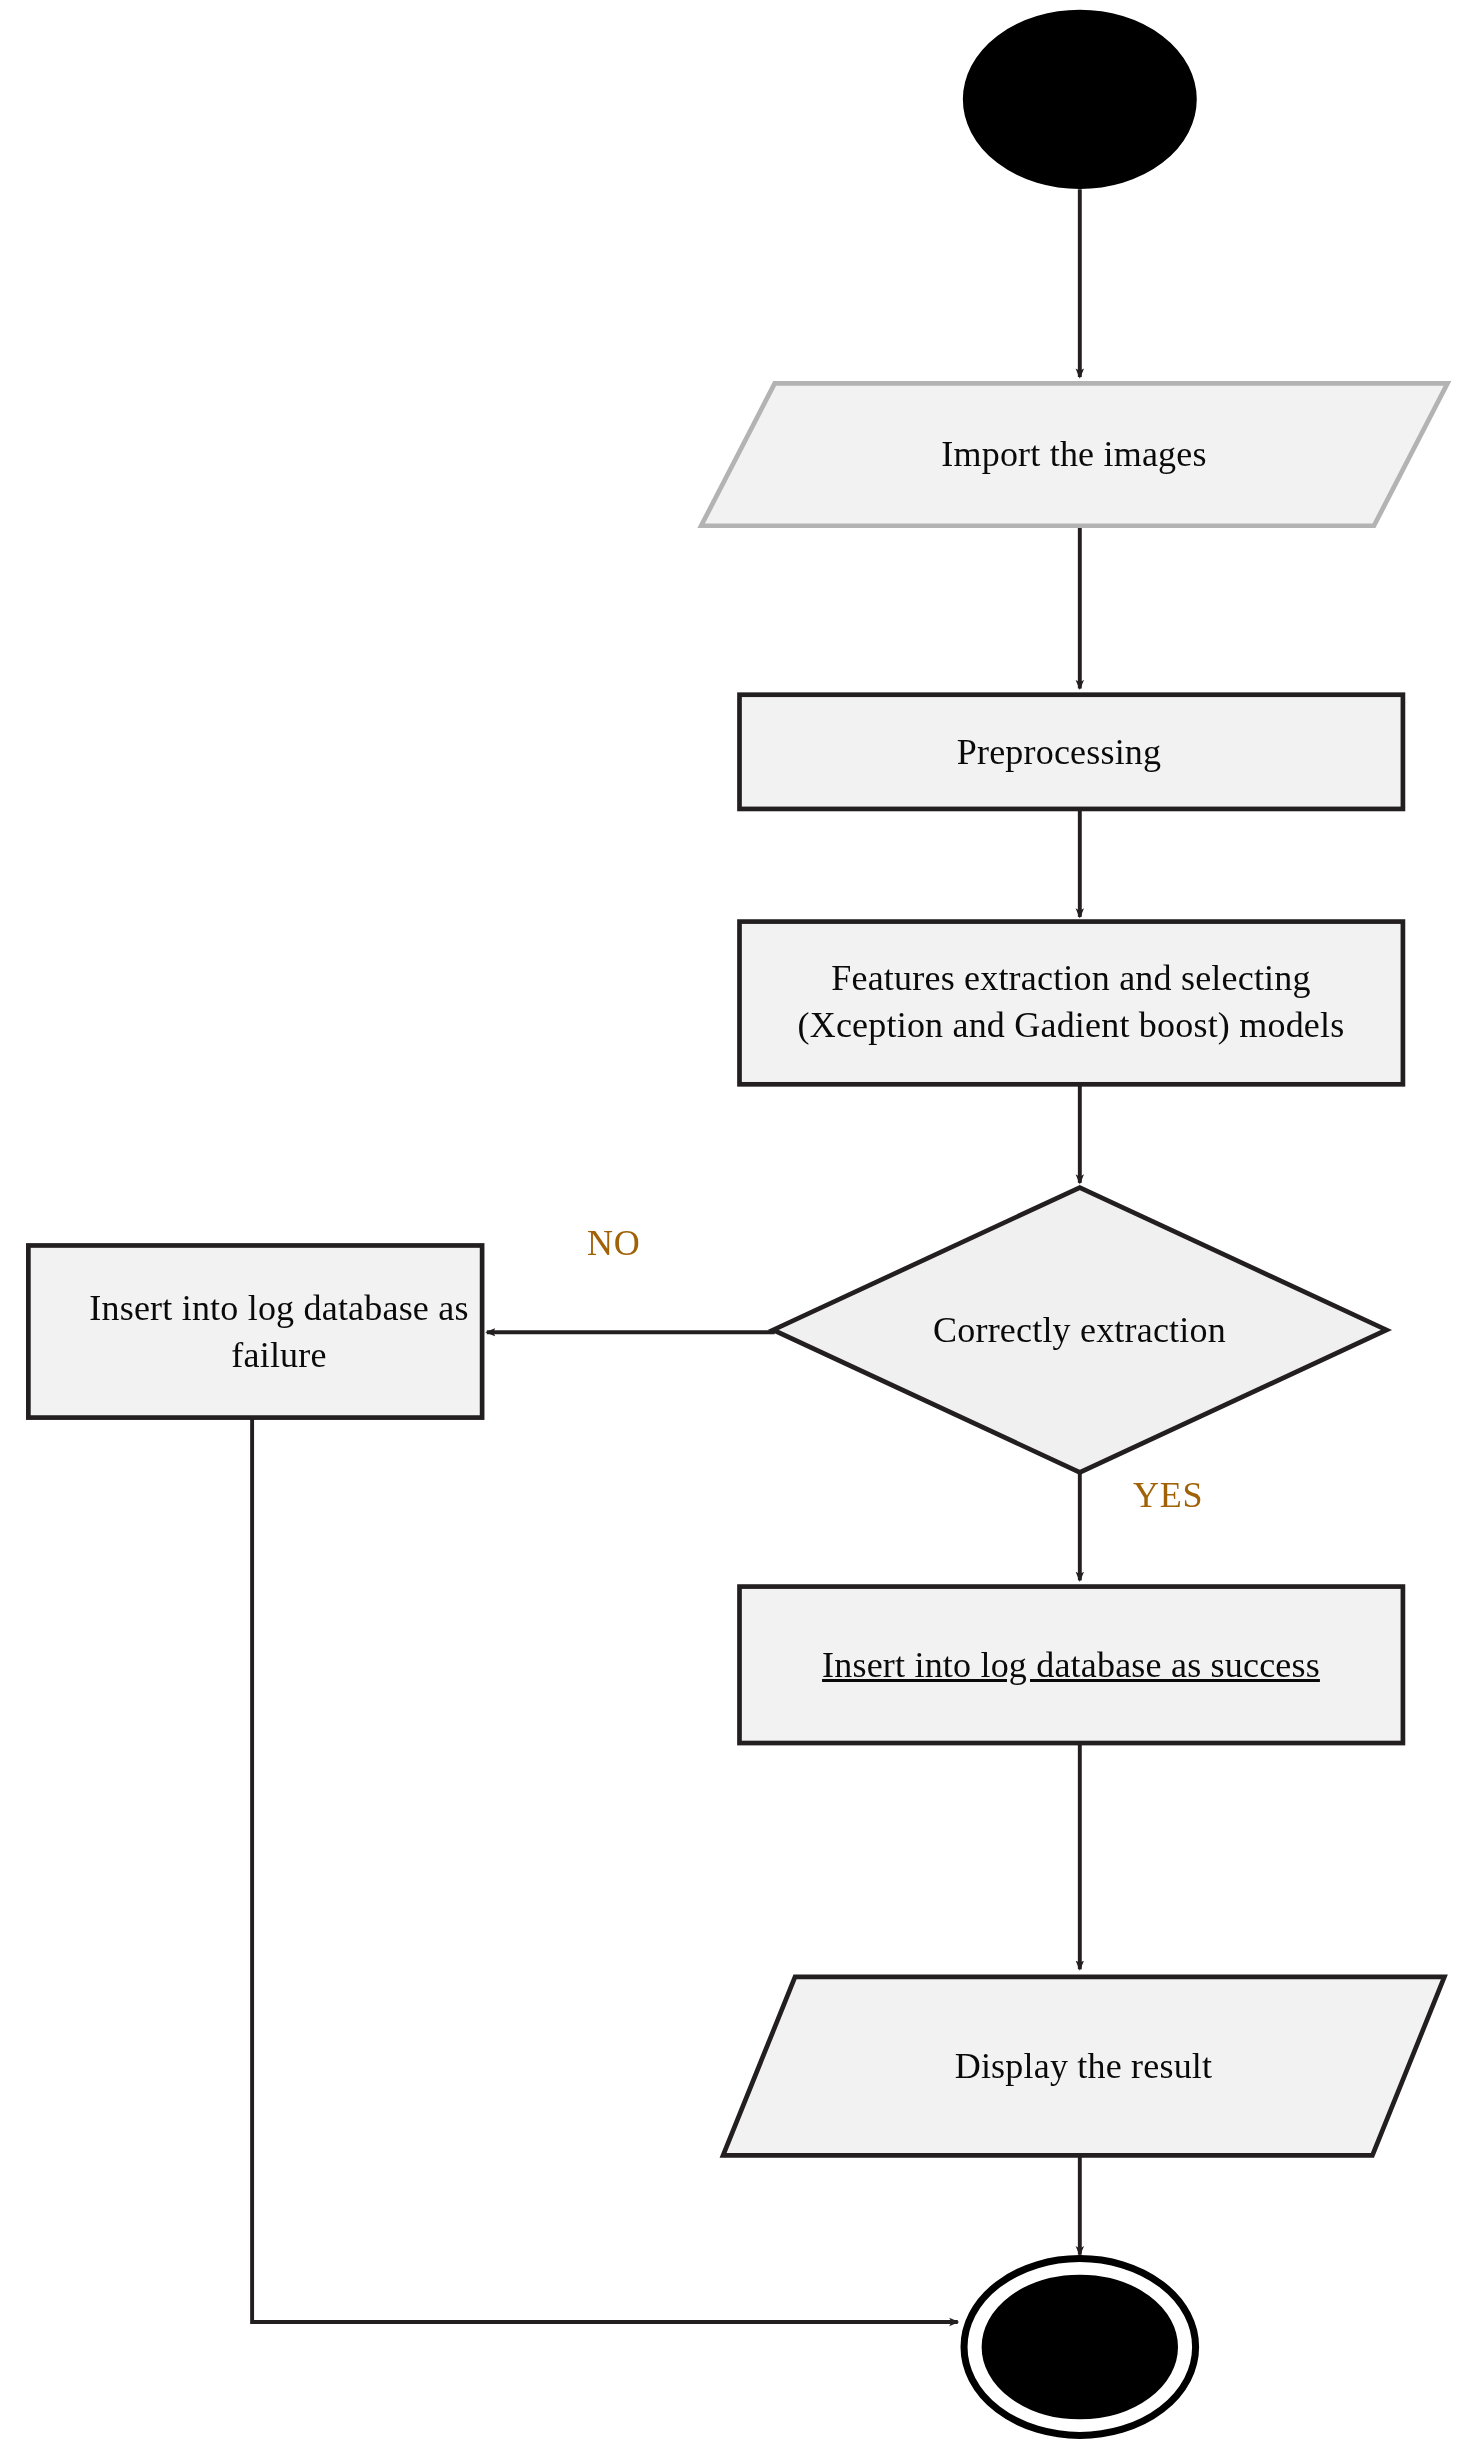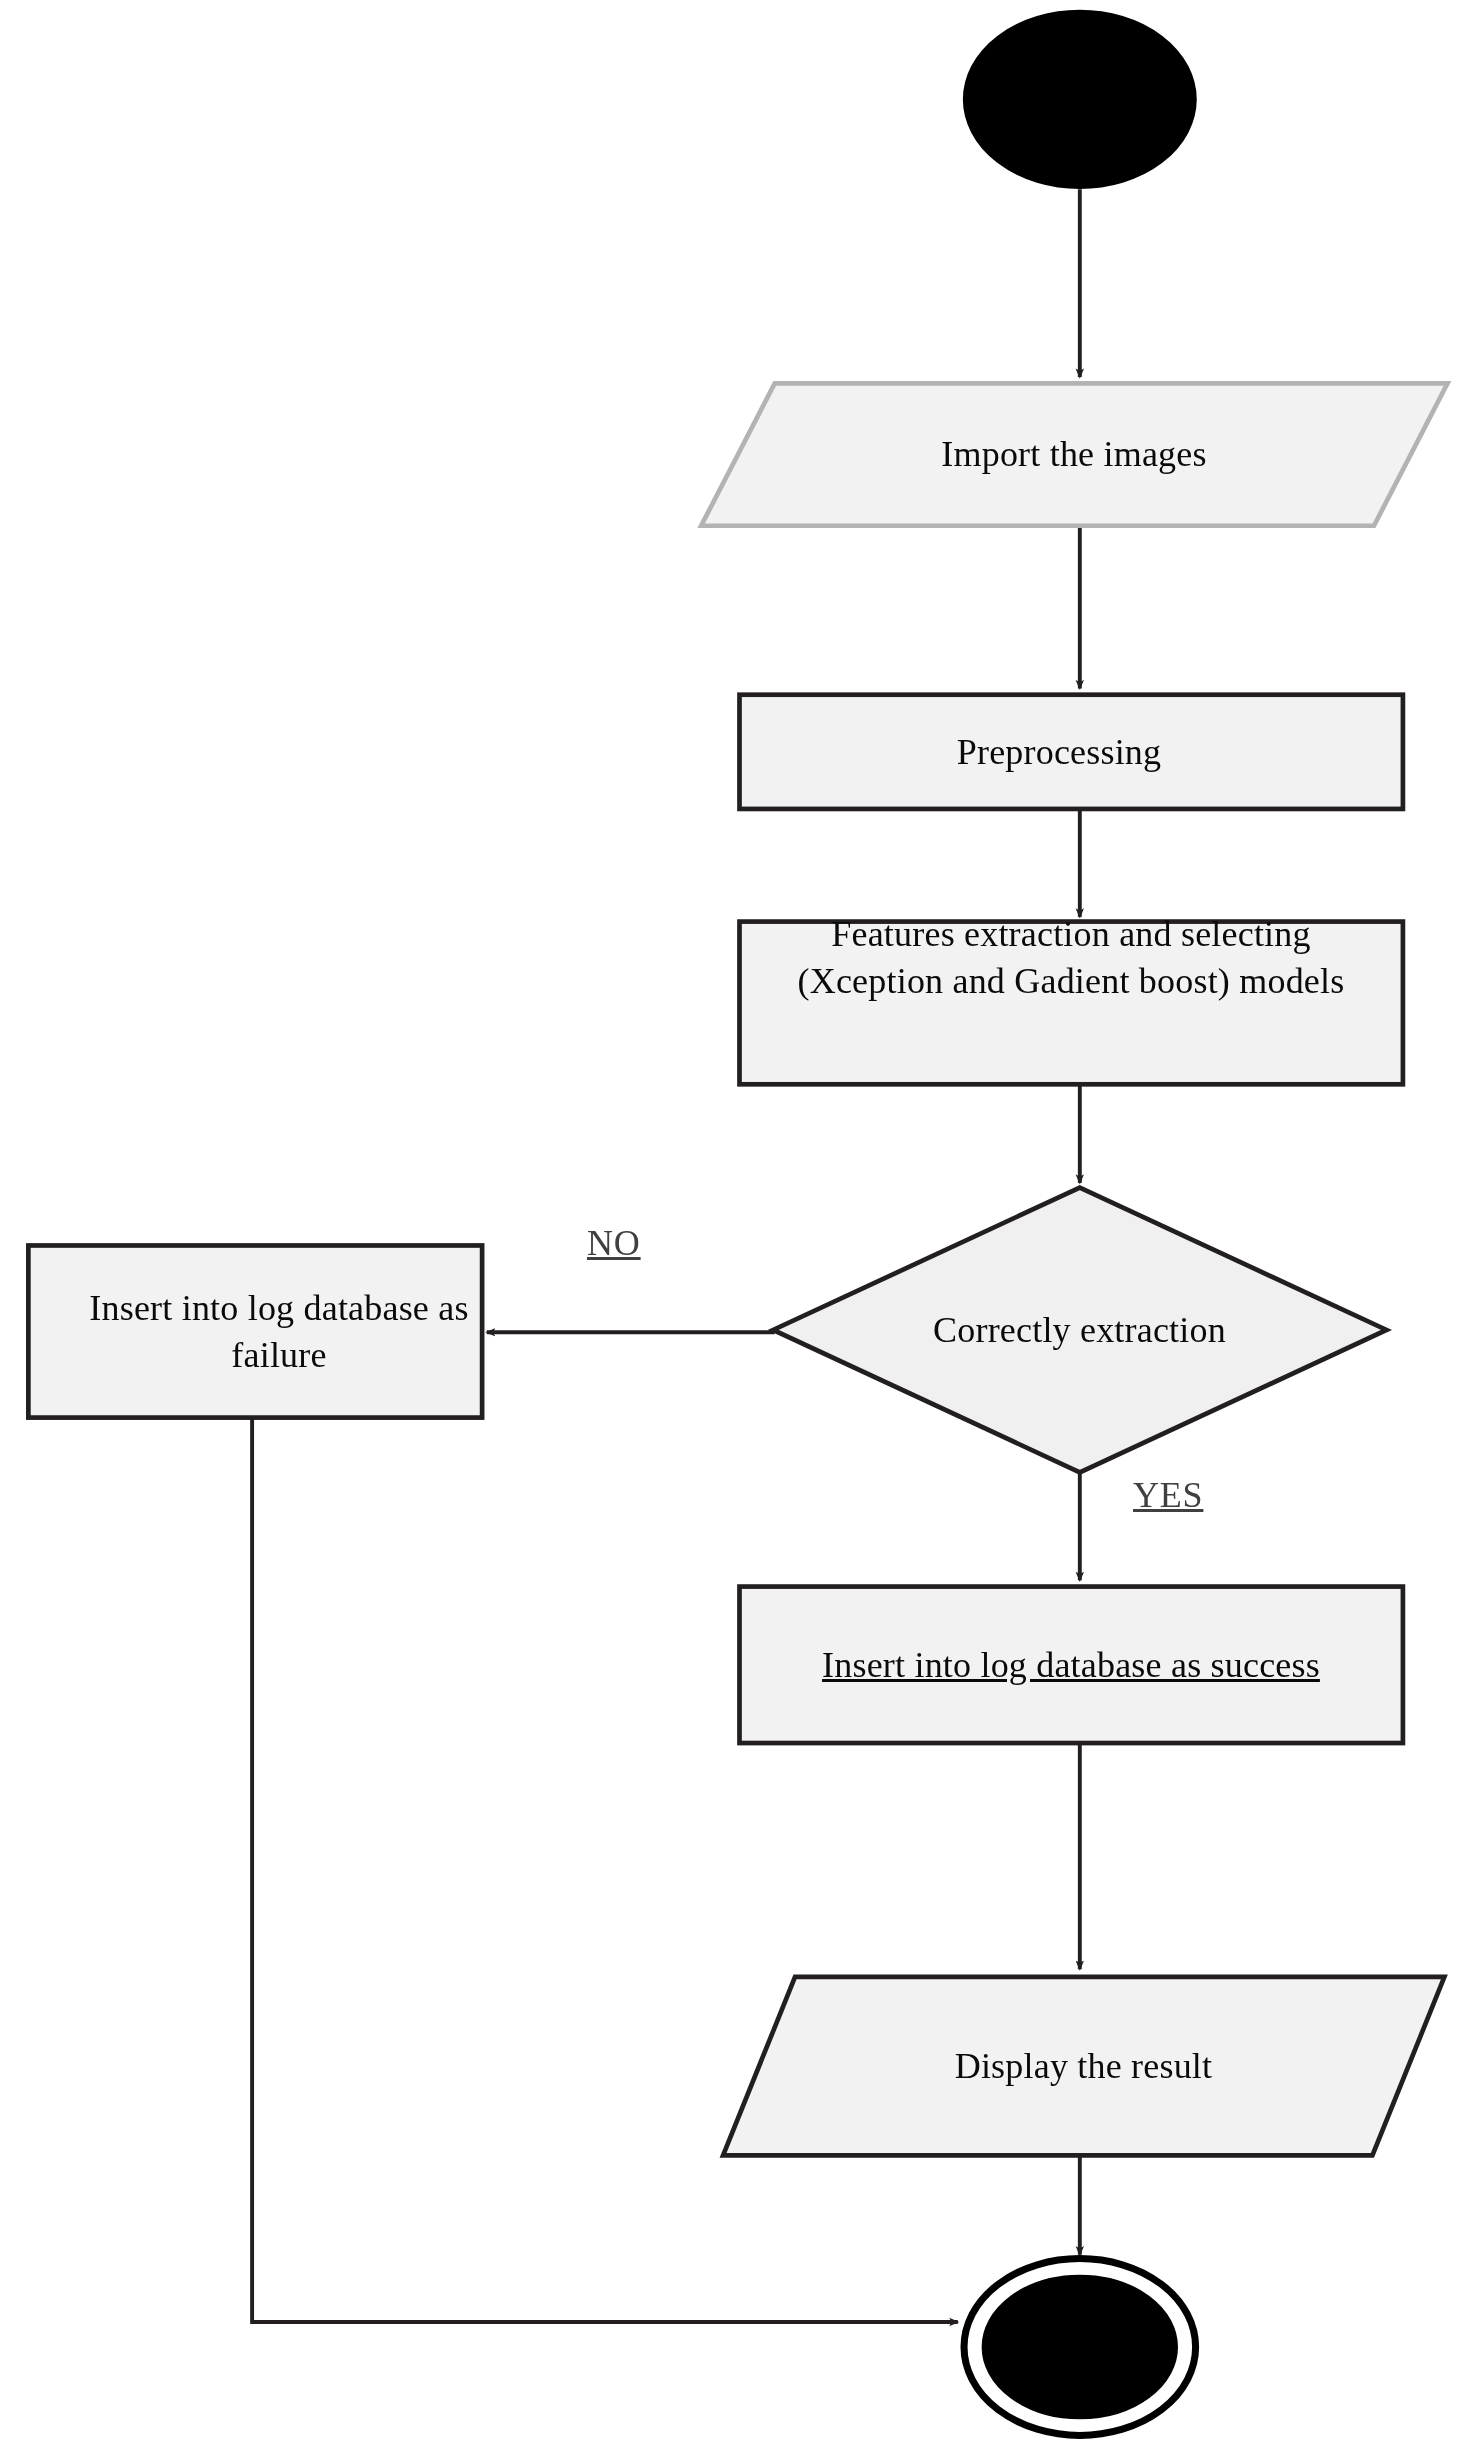--- a/index.html
+++ b/index.html
@@ -34,27 +34,26 @@
     color: #0a0a0a;
     font-family: "Liberation Serif", "DejaVu Serif", serif;
     font-size: 36px;
     line-height: 1.30;
     letter-spacing: 0.2px;
     pointer-events: none;
     white-space: pre-line;
   }
   .edge-label {
     position: absolute;
-    color: #404040;
+    color: #a16207;
     font-family: "Liberation Serif", "DejaVu Serif", serif;
     font-size: 36px;
     line-height: 1;
     letter-spacing: 0.8px;
     white-space: nowrap;
-    text-decoration: underline;
   }
 </style>
 </head>
 <body>
 
 <div id="canvas">
 
   <svg id="flow-svg" viewBox="0 0 1890 3147" xmlns="http://www.w3.org/2000/svg">
     <defs>
       <marker id="arrowhead" markerWidth="14" markerHeight="14" refX="11" refY="6" orient="auto" markerUnits="userSpaceOnUse">
@@ -102,21 +101,21 @@
     <g>
       <ellipse cx="1380" cy="3000" rx="148" ry="113" fill="#ffffff" stroke="#000000" stroke-width="9"></ellipse>
       <ellipse cx="1380" cy="3000" rx="124" ry="91" fill="#000000" stroke="#000000" stroke-width="3"></ellipse>
     </g>
   </svg>
 
   <div class="node-label" style="left:701px; top:383px; width:746px; height:142px;">Import the images</div>
 
   <div class="node-label" style="left:727px; top:695px; width:664px; height:114px;">Preprocessing</div>
 
-  <div class="node-label" style="left:765px; top:876px; width:612px; height:163px;">Features extraction and selecting (Xception and Gadient boost) models</div>
+  <div class="node-label" style="left:765px; top:920px; width:612px; height:163px;">Features extraction and selecting (Xception and Gadient boost) models</div>
 
   <div class="node-label" style="left:829px; top:1283px; width:501px; height:94px;">Correctly extraction</div>
 
   <div class="node-label" style="left:31px; top:1246px; width:448px; height:172px;padding-left:24px;">Insert into log database as failure</div>
 
   <div class="node-label" style="left:759px; top:1587px; width:624px; height:156px;text-decoration:underline;">Insert into log database as success</div>
 
   <div class="node-label" style="left:723px; top:1977px; width:721px; height:178px;">Display the result</div>
 
   <div class="edge-label" style="left:587px; top:1225px;">NO</div>

